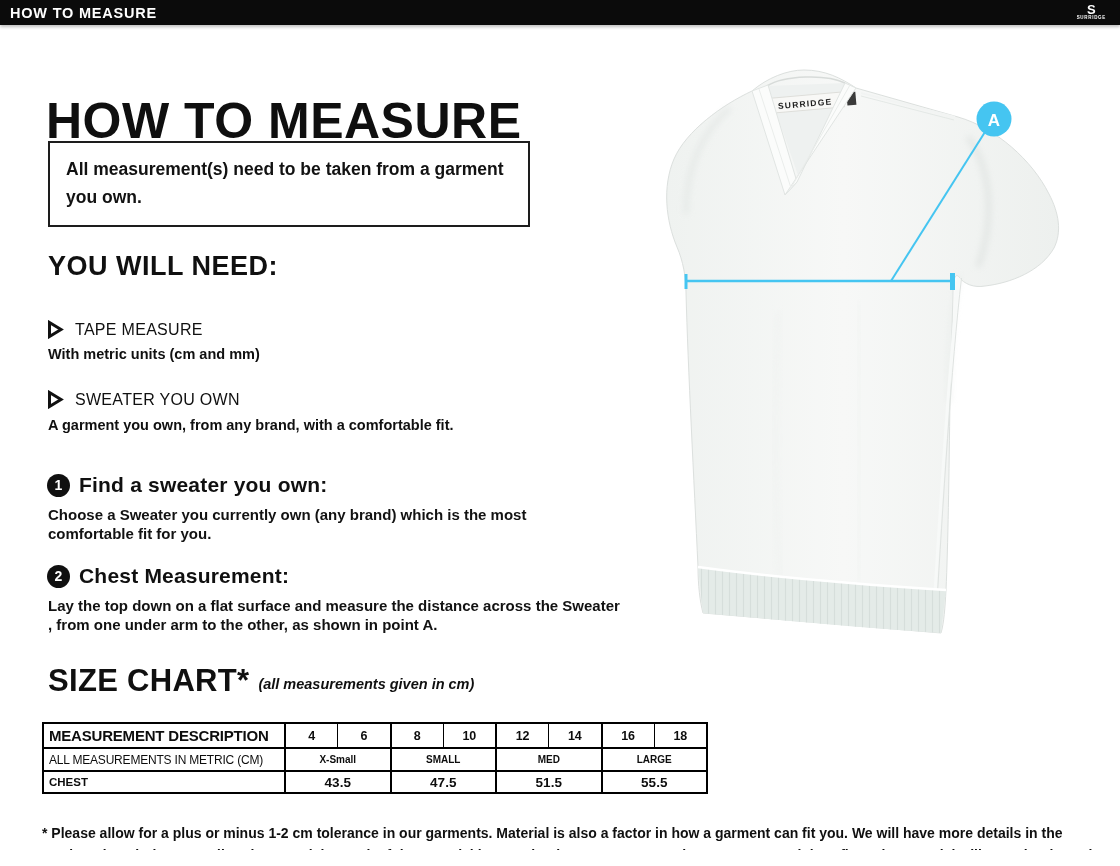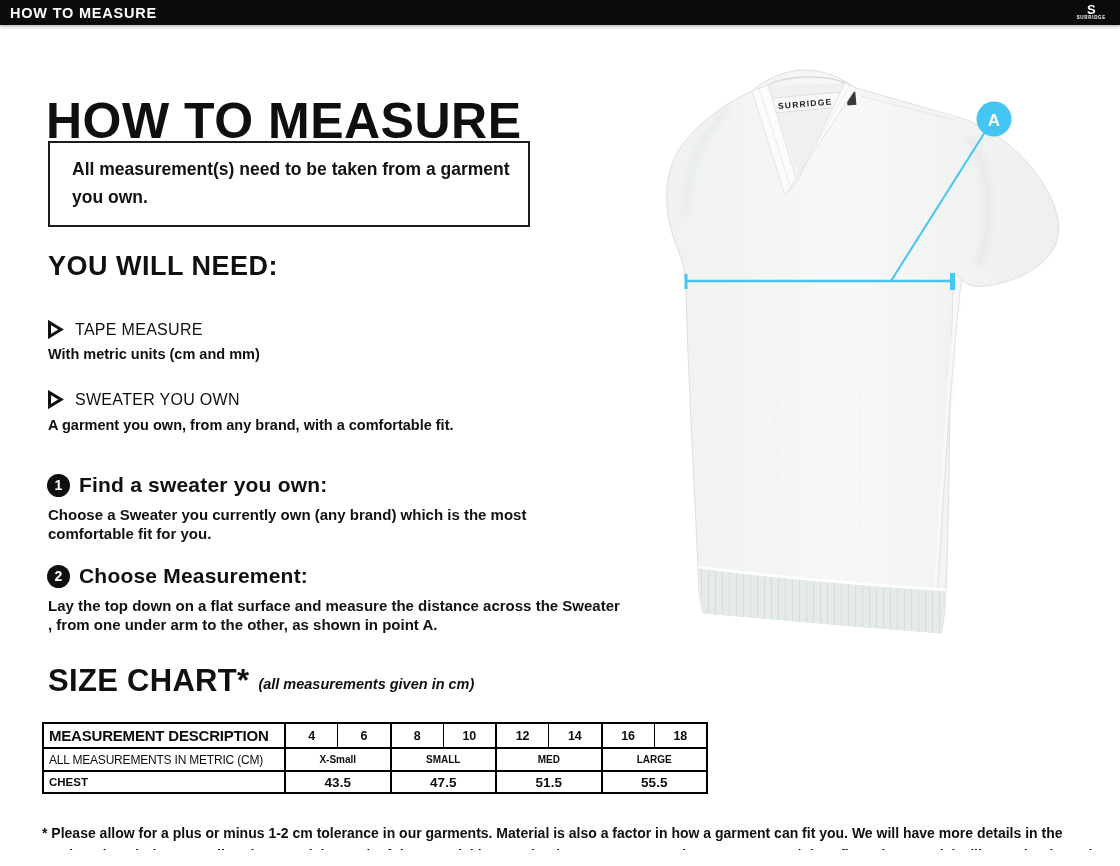--- a/index.html
+++ b/index.html
@@ -12,21 +12,21 @@
           box-sizing:border-box;box-shadow:0 2px 3px rgba(0,0,0,.25);}
   .topbar-title{color:#fff;font-size:14.5px;font-weight:700;letter-spacing:.8px;}
   .logo{display:flex;flex-direction:column;align-items:center;margin-right:4px;line-height:1;}
   .logo-s{color:#fff;font-size:13px;font-weight:800;line-height:11px;display:block;}
   .logo-text{color:#fff;font-size:4.5px;font-weight:700;letter-spacing:.7px;display:block;margin-top:1px;}
 
   
   .h1{position:absolute;left:46px;top:62px;font-size:50px;font-weight:800;letter-spacing:.5px;
       line-height:1;color:#0f0f0f;white-space:nowrap;}
   .notice-box{position:absolute;left:48px;top:141px;width:482px;box-sizing:border-box;
-      border:2px solid #1d1d1d;padding:12px 18px 13px 22px;}
+      border:2px solid #1d1d1d;padding:12px 18px 13px 16px;}
   .notice-box p{margin:0;font-size:17.5px;font-weight:700;line-height:1.62;color:#121212;}
   .h2-ywn{position:absolute;left:48px;top:251px;font-size:27px;font-weight:800;letter-spacing:.5px;white-space:nowrap;}
 
   .need-row{position:absolute;left:47px;display:flex;align-items:center;gap:11px;}
   .need-row.n1{top:320px;} .need-row.n2{top:390px;}
   .need-title{font-size:16px;font-weight:400;letter-spacing:.3px;white-space:nowrap;}
   .need-sub{position:absolute;left:48px;font-size:14.5px;font-weight:700;white-space:nowrap;}
   .need-sub.n1{top:346px;} .need-sub.n2{top:417px;}
 
   .step-row{position:absolute;left:47px;display:flex;align-items:center;gap:9px;}
@@ -103,21 +103,21 @@
   <div class="need-sub n2">A garment you own, from any brand, with a comfortable fit.</div>
 
   <div class="step-row s1">
     <span class="step-num">1</span>
     <span class="step-title">Find a sweater you own:</span>
   </div>
   <div class="step-body s1">Choose a Sweater you currently own (any brand) which is the most comfortable fit for you.</div>
 
   <div class="step-row s2">
     <span class="step-num">2</span>
-    <span class="step-title">Choose Measurement:</span>
+    <span class="step-title">Chest Measurement:</span>
   </div>
   <div class="step-body s2">Lay the top down on a flat surface and measure the distance across the Sweater , from one under arm to the other, as shown in point A.</div>
 
   <div class="sc-row">
     <span class="sc-title">SIZE CHART*</span>
     <span class="sc-sub">(all measurements given in cm)</span>
   </div>
 
   <table class="sizetable">
     <tbody>

